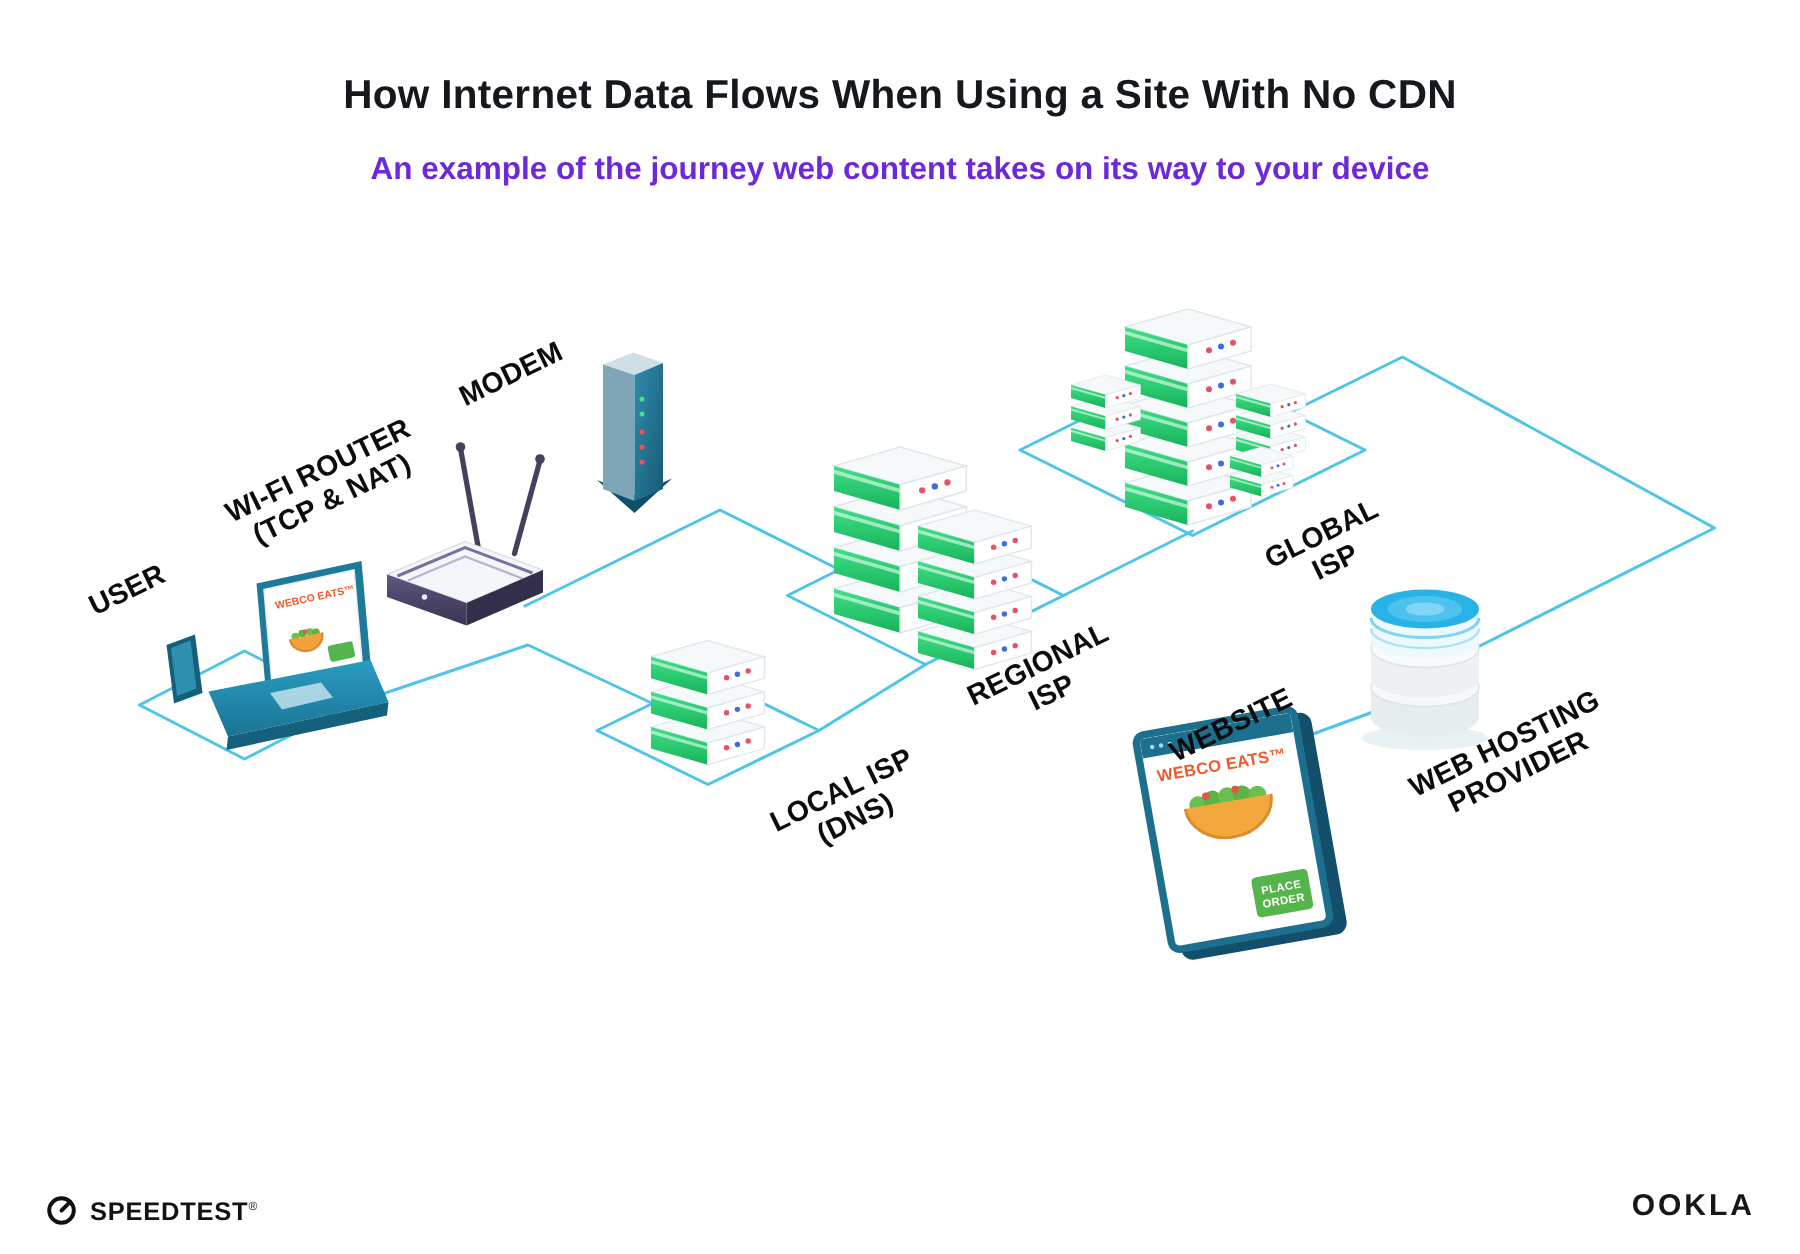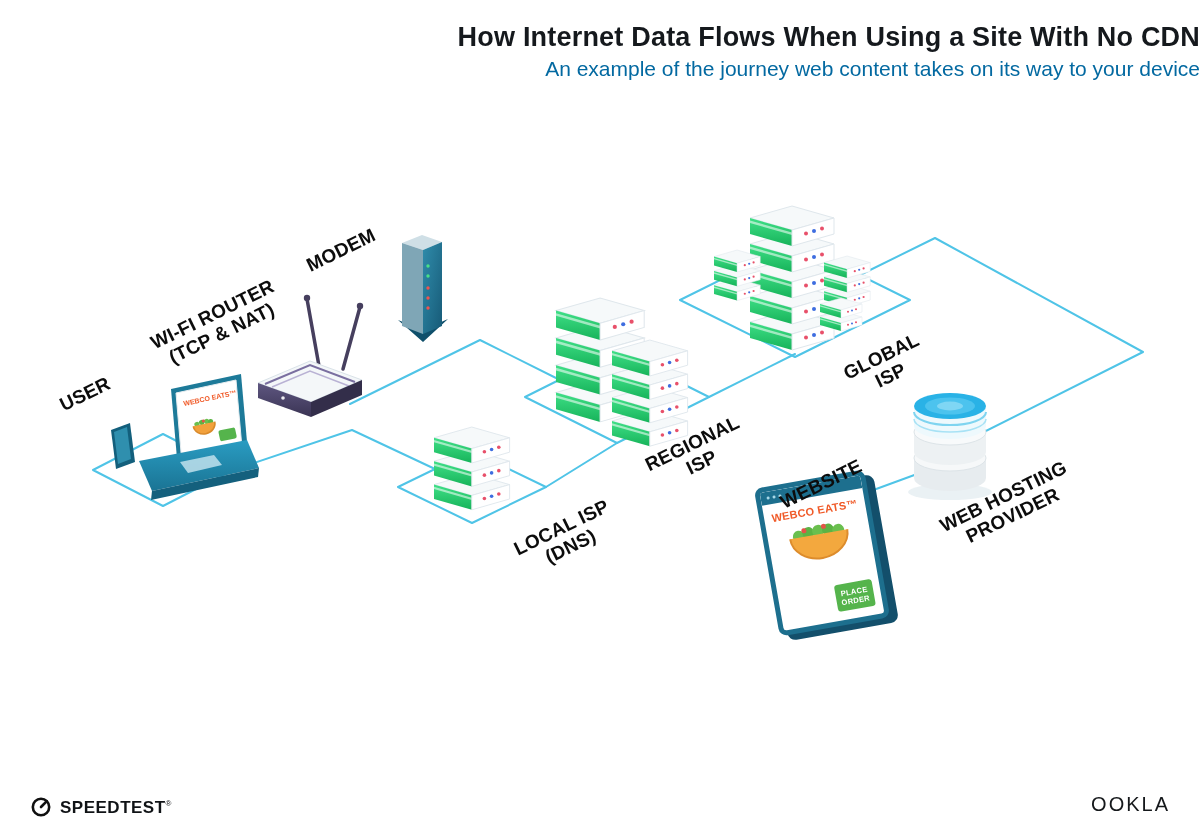--- a/index.html
+++ b/index.html
@@ -1,21 +1,21 @@
 <!DOCTYPE html>
 <html><head>
 <meta charset="utf-8">
 <style>
   *{margin:0;padding:0;box-sizing:border-box}
   html,body{width:1200px;height:836px;background:#ffffff;font-family:"Liberation Sans",sans-serif;overflow:hidden}
   .stage{position:relative;width:1200px;height:836px;background:#ffffff}
 
-  .header{position:absolute;top:22px;left:0;width:100%;text-align:right}
+  .header{position:absolute;top:48px;left:0;width:100%;text-align:center}
   .title{font-size:27px;font-weight:700;color:#15191d;letter-spacing:.2px}
-  .subtitle{margin-top:4px;font-size:21px;color:#0369a1;font-weight:400}
+  .subtitle{margin-top:22px;font-size:21px;color:#6d28d9;font-weight:700}
 
   svg.diagram{position:absolute;left:0;top:0}
 
   .node-label{position:absolute;transform:translate(-50%,-50%) rotate(-26deg);
     font-size:19px;font-weight:700;color:#0c0c0c;text-align:center;line-height:1.12;
     white-space:nowrap;letter-spacing:.2px;z-index:30}
   .node-label span{display:block}
 
   .browser{position:absolute;left:766px;top:478px;width:112px;height:150px;background:#fff;
     border:5px solid #1d6f8e;border-radius:8px;transform:rotate(-10deg);
@@ -25,21 +25,21 @@
   .browser-body{position:relative;height:calc(100% - 13px);padding-top:9px;text-align:center}
   .browser-brand{font-size:11px;font-weight:800;color:#f05a28;letter-spacing:.2px;line-height:1.05;padding:0 4px}
   .taco-wrap{margin-top:5px}
   .order-btn{position:absolute;right:7px;bottom:9px;width:38px;height:27px;background:#55b44c;border-radius:3px;
     color:#fff;font-size:7.5px;font-weight:700;line-height:1.2;display:flex;flex-direction:column;
     align-items:center;justify-content:center;letter-spacing:.3px}
 
   .footer-left{position:absolute;left:30px;bottom:18px;display:flex;align-items:flex-end;gap:8px;z-index:30}
   .speedtest-text{font-size:17px;font-weight:800;letter-spacing:.5px;color:#101316}
   .tm{font-size:8px;vertical-align:super;font-weight:400}
-  .footer-right{position:absolute;right:30px;bottom:20px;font-size:20px;font-weight:400;letter-spacing:2px;color:#15181b;z-index:30}
+  .footer-right{position:absolute;right:30px;bottom:20px;font-size:20px;font-weight:700;letter-spacing:2px;color:#15181b;z-index:30}
 </style>
 </head>
 <body>
 
 <div class="stage">
 
   <div class="header">
     <h1 class="title">How Internet Data Flows When Using a Site With No CDN</h1>
     <p class="subtitle">An example of the journey web content takes on its way to your device</p>
   </div>

